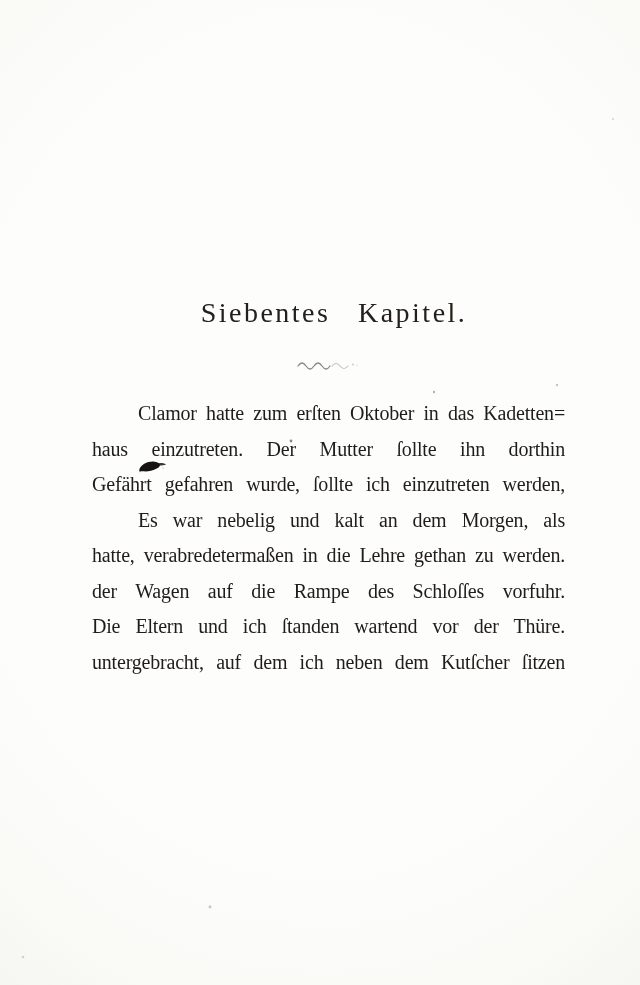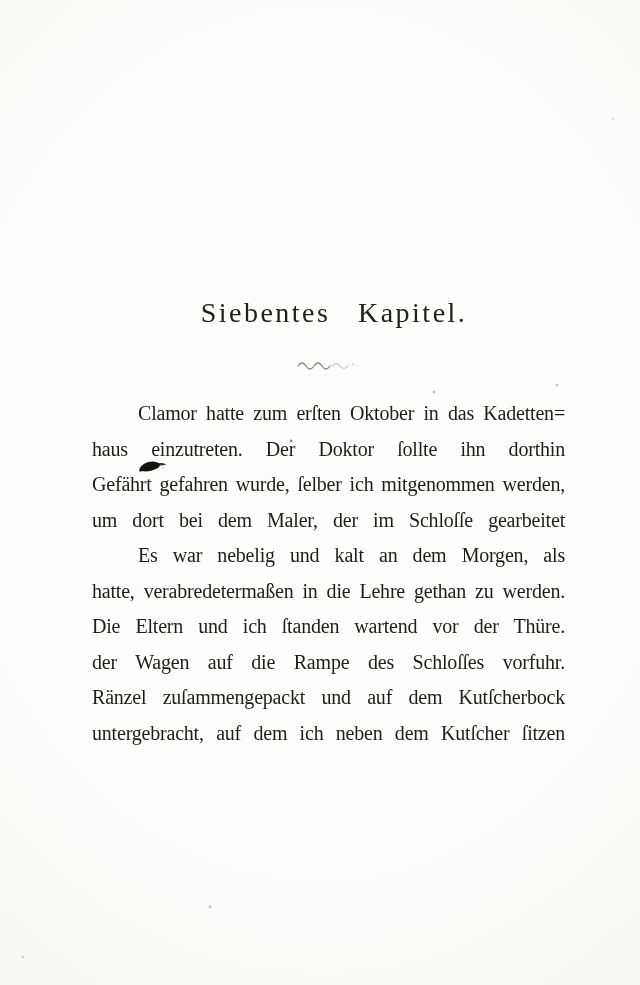--- a/index.html
+++ b/index.html
@@ -89,28 +89,26 @@
 
   <svg class="ornament" viewBox="0 0 64 14" xmlns="http://www.w3.org/2000/svg">
     <path d="M2,8 q4,-6 8,0 t8,0 t8,0 t8,0" fill="none" stroke="#8d8a83" stroke-width="1.3" stroke-linecap="round"></path>
     <path d="M36,8 q4,-5 8,0 t8,0" fill="none" stroke="#a3a099" stroke-width="1.1" stroke-linecap="round" opacity="0.65"></path>
     <circle cx="57" cy="6.5" r="0.9" fill="#a3a099" opacity="0.6"></circle>
     <circle cx="61" cy="7.5" r="0.7" fill="#b4b1aa" opacity="0.5"></circle>
   </svg>
 
   <div class="body-block">
     <div class="line indent">Clamor hatte zum erſten Oktober in das Kadetten=</div>
-    <div class="line">haus einzutreten. Der Doktor ſollte ihn dorthin</div>
-    <div class="line">Gefährt gefahren wurde, ſelber ich mitgenommen werden,</div>
-    <div class="line">um dort bei dem Maler, der im Schloſſe gearbeitet</div>
+    <div class="line">haus einzutreten. Der Mutter ſollte ihn dorthin</div>
+    <div class="line">Gefährt gefahren wurde, ſollte ich einzutreten werden,</div>
     <div class="line indent">Es war nebelig und kalt an dem Morgen, als</div>
     <div class="line">hatte, verabredetermaßen in die Lehre gethan zu werden.</div>
+    <div class="line">der Wagen auf die Rampe des Schloſſes vorfuhr.</div>
     <div class="line">Die Eltern und ich ſtanden wartend vor der Thüre.</div>
-    <div class="line">der Wagen auf die Rampe des Schloſſes vorfuhr.</div>
-    <div class="line">Ränzel zuſammengepackt und auf dem Kutſcherbock</div>
     <div class="line">untergebracht, auf dem ich neben dem Kutſcher ſitzen</div>
   </div>
 
   <svg class="ink-blot" viewBox="0 0 32 15" xmlns="http://www.w3.org/2000/svg">
     <path d="M3,9 C5,4 13,1.5 19,3 C25,4.5 26,8 21,10 C15,12.5 10,12 6,11 C3.5,10.4 2.3,10.2 3,9 Z" fill="#171310" transform="rotate(-8 16 8)"></path>
     <path d="M20,5 C24,3.5 28,4 30,5.5 C28,6.5 24,6.8 21,6.5 Z" fill="#171310" opacity="0.85"></path>
     <circle cx="4" cy="12.5" r="0.8" fill="#3a352f" opacity="0.6"></circle>
     <circle cx="27" cy="9" r="0.6" fill="#3a352f" opacity="0.5"></circle>
   </svg>
 

